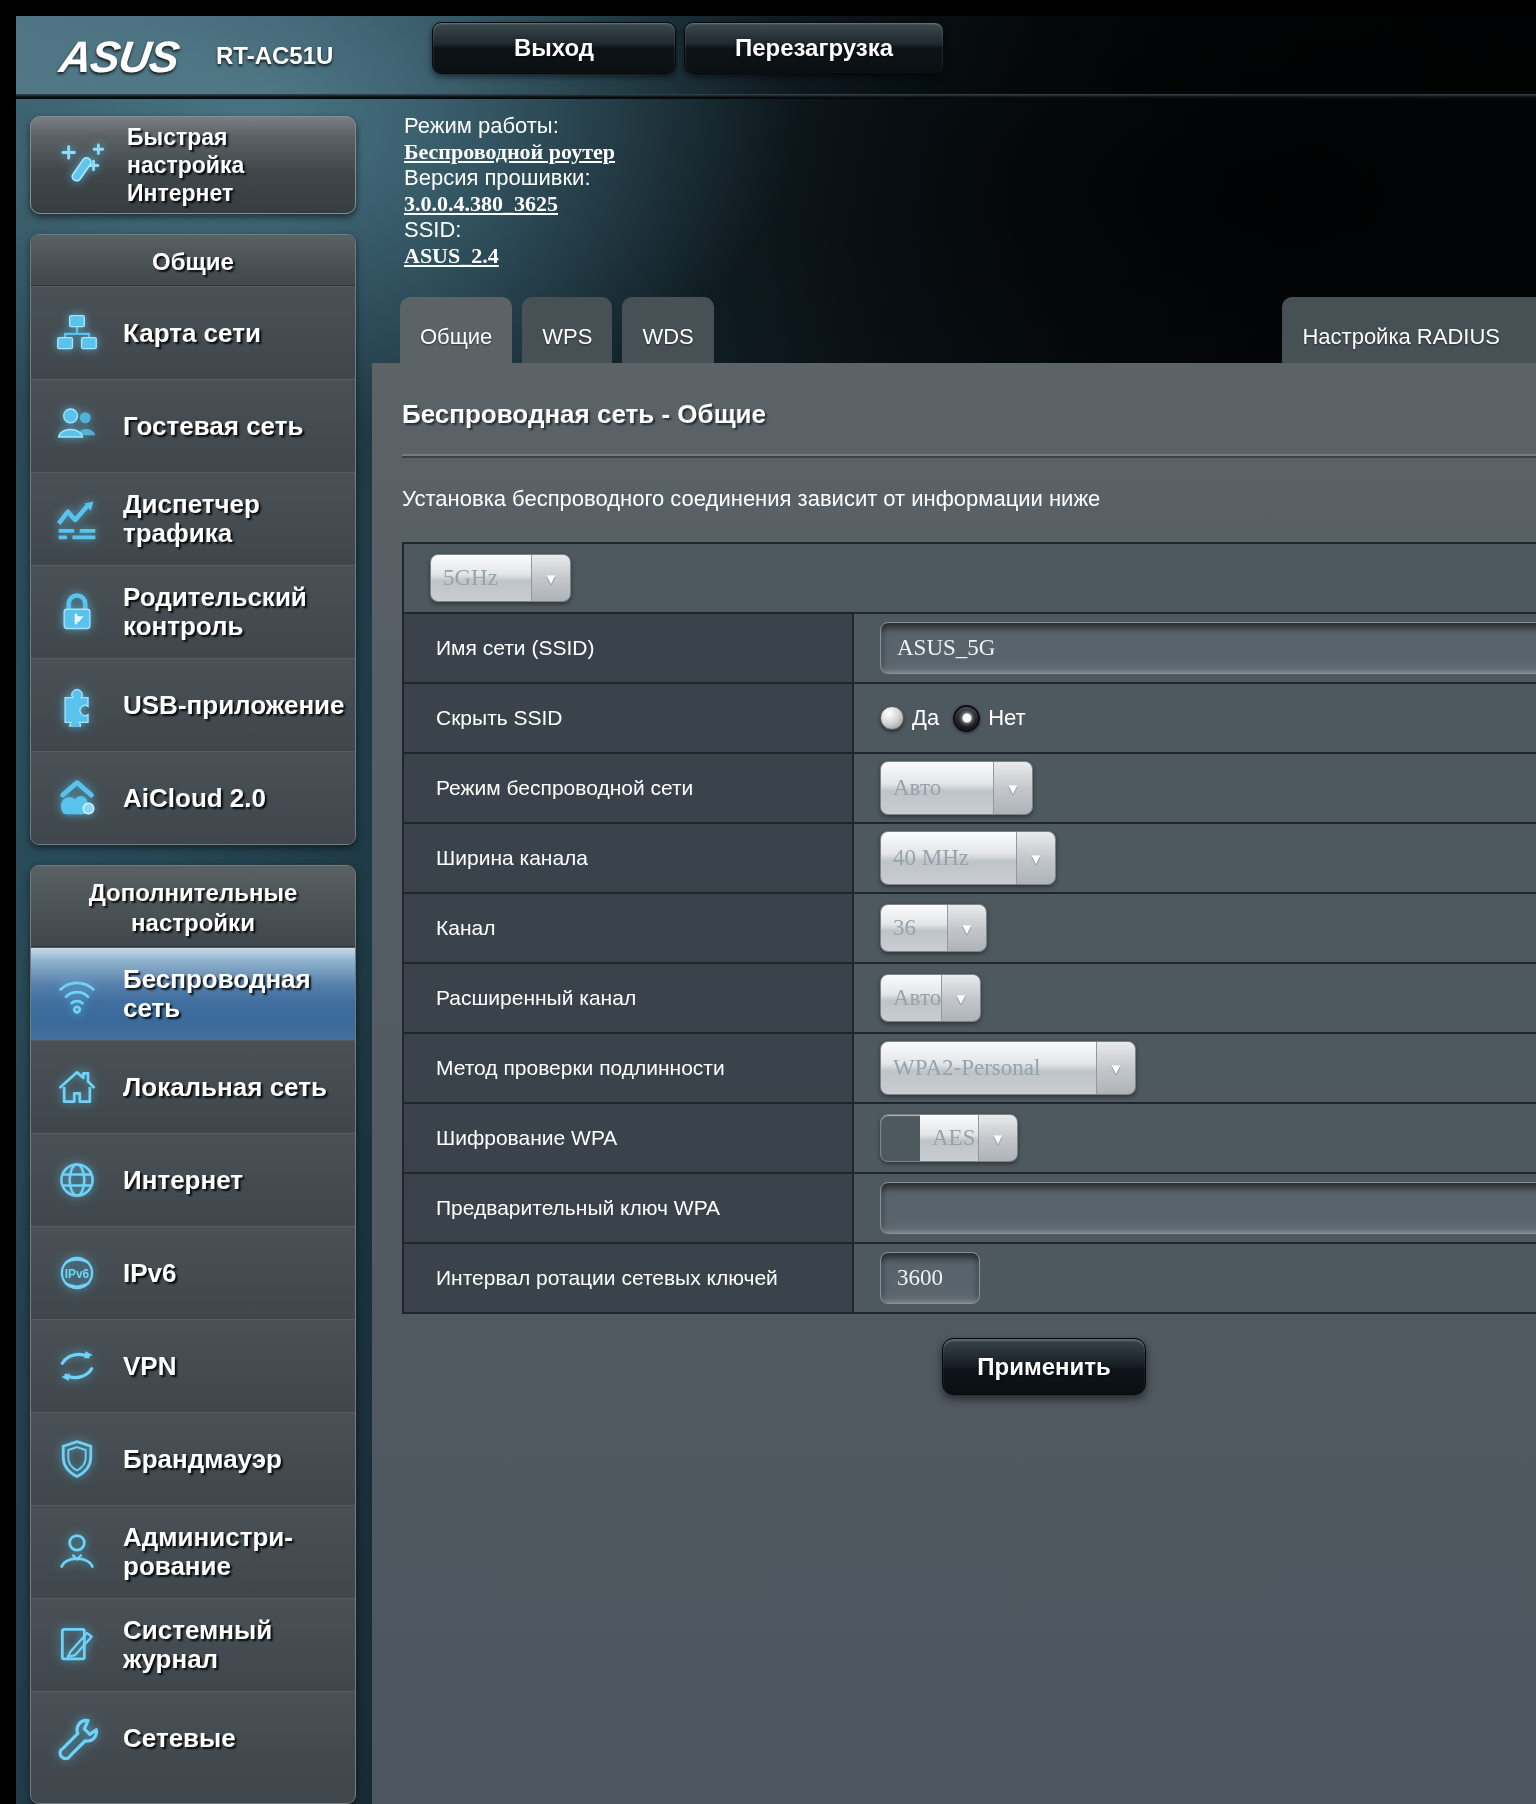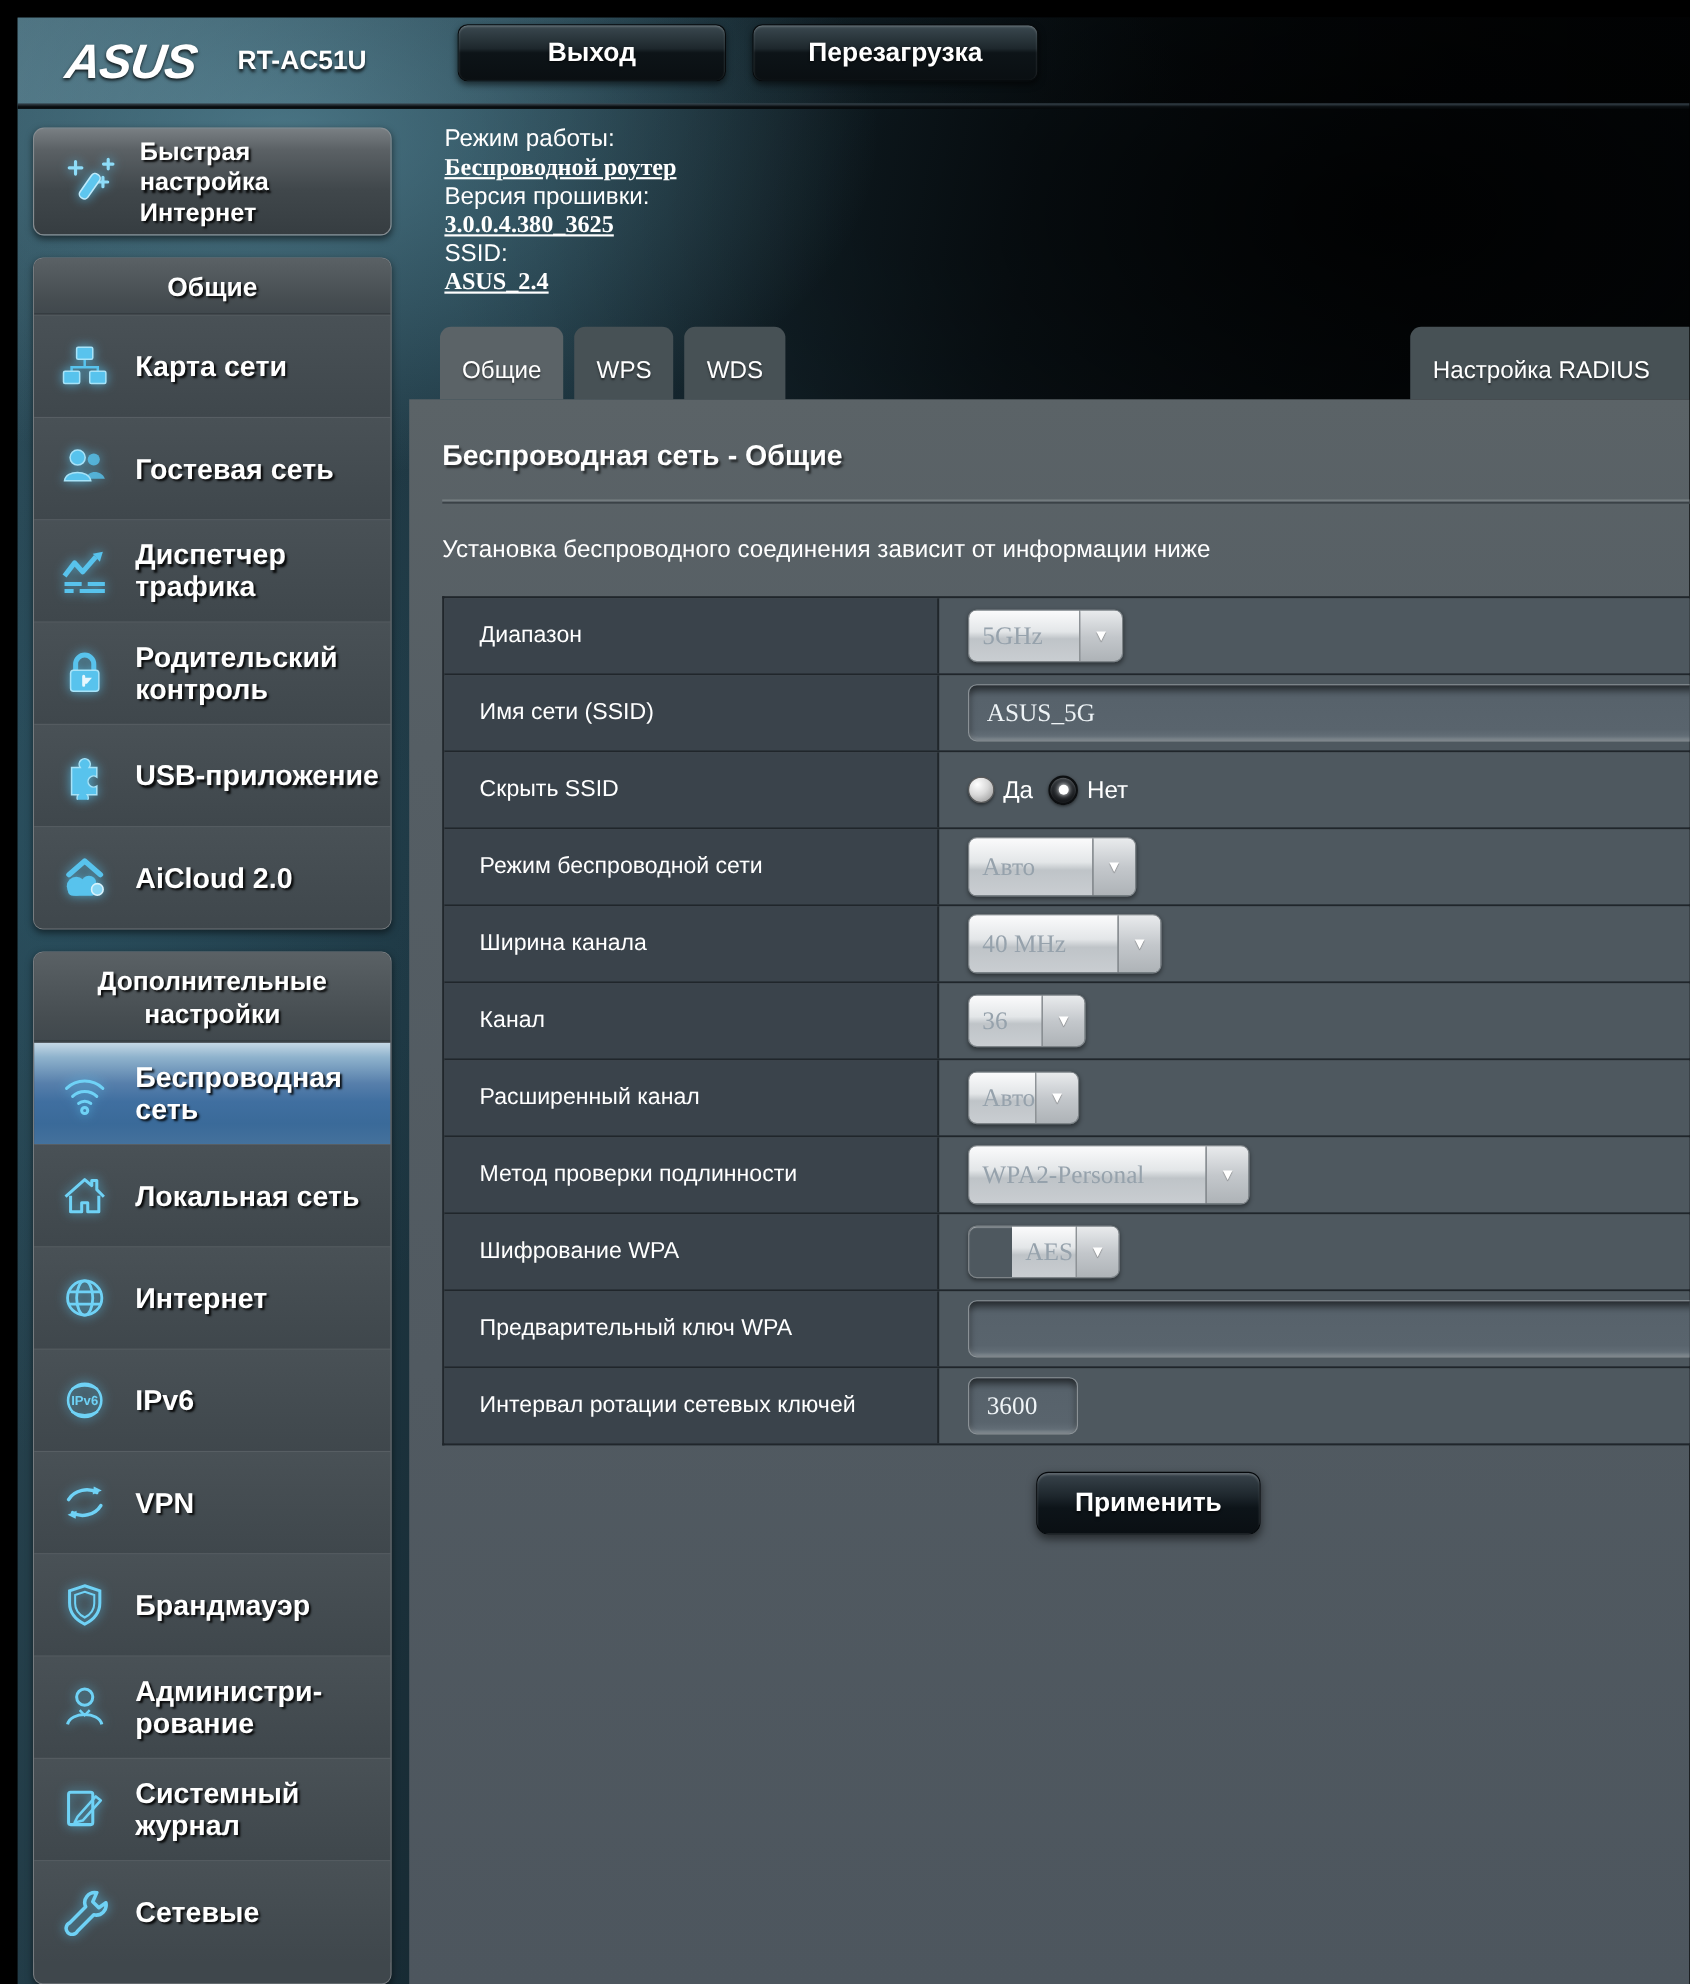--- a/index.html
+++ b/index.html
@@ -33,21 +33,21 @@
     text-shadow:0 2px 3px rgba(0,0,0,.8);}
   .hdr-btn{
     position:absolute;top:6px;height:50px;border-radius:9px;
     background:linear-gradient(180deg,#3b4950 0%,#1e282d 42%,#0d1418 50%,#0a0f12 100%);
     border:1px solid #070a0c;
     box-shadow:inset 0 1px 2px rgba(255,255,255,.28), 0 3px 6px rgba(0,0,0,.55);
     color:#fff;font-weight:bold;font-size:24px;
     display:flex;align-items:center;justify-content:center;cursor:pointer;
     text-shadow:0 1px 2px rgba(0,0,0,.7);
   }
-  .btn-logout{left:400px;width:242px;}
+  .btn-logout{left:416px;width:242px;}
   .btn-reboot{left:668px;width:258px;}
   
   .sidebar{position:absolute;left:14px;top:86px;width:326px;bottom:0;display:flex;flex-direction:column;}
   .quick{
     margin-top:14px;height:98px;border-radius:10px;border:1px solid #878c90;
     background:linear-gradient(180deg,#797f83 0%,#5b6165 20%,#40474b 58%,#363d41 100%);
     display:flex;align-items:center;padding:0 10px;box-sizing:border-box;
     box-shadow:0 3px 7px rgba(0,0,0,.55);cursor:pointer;
   }
   .quick .lbl{color:#fff;font-weight:bold;font-size:23px;line-height:28px;
@@ -378,21 +378,20 @@
     </div>
 
     <div class="panel">
       <div class="page-title">Беспроводная сеть - Общие</div>
       <div class="hr"></div>
       <div class="desc">Установка беспроводного соединения зависит от информации ниже</div>
 
       <div class="ftable">
 
         <div class="frow">
-          <div class="cell-l">Диапазон</div>
           <div class="cell-v">
             <div class="select h46">
               <span class="sel-value v100">5GHz</span>
               <span class="sel-arrow">▼</span>
             </div>
           </div>
         </div>
 
         <div class="frow">
           <div class="cell-l">Имя сети (SSID)</div>

